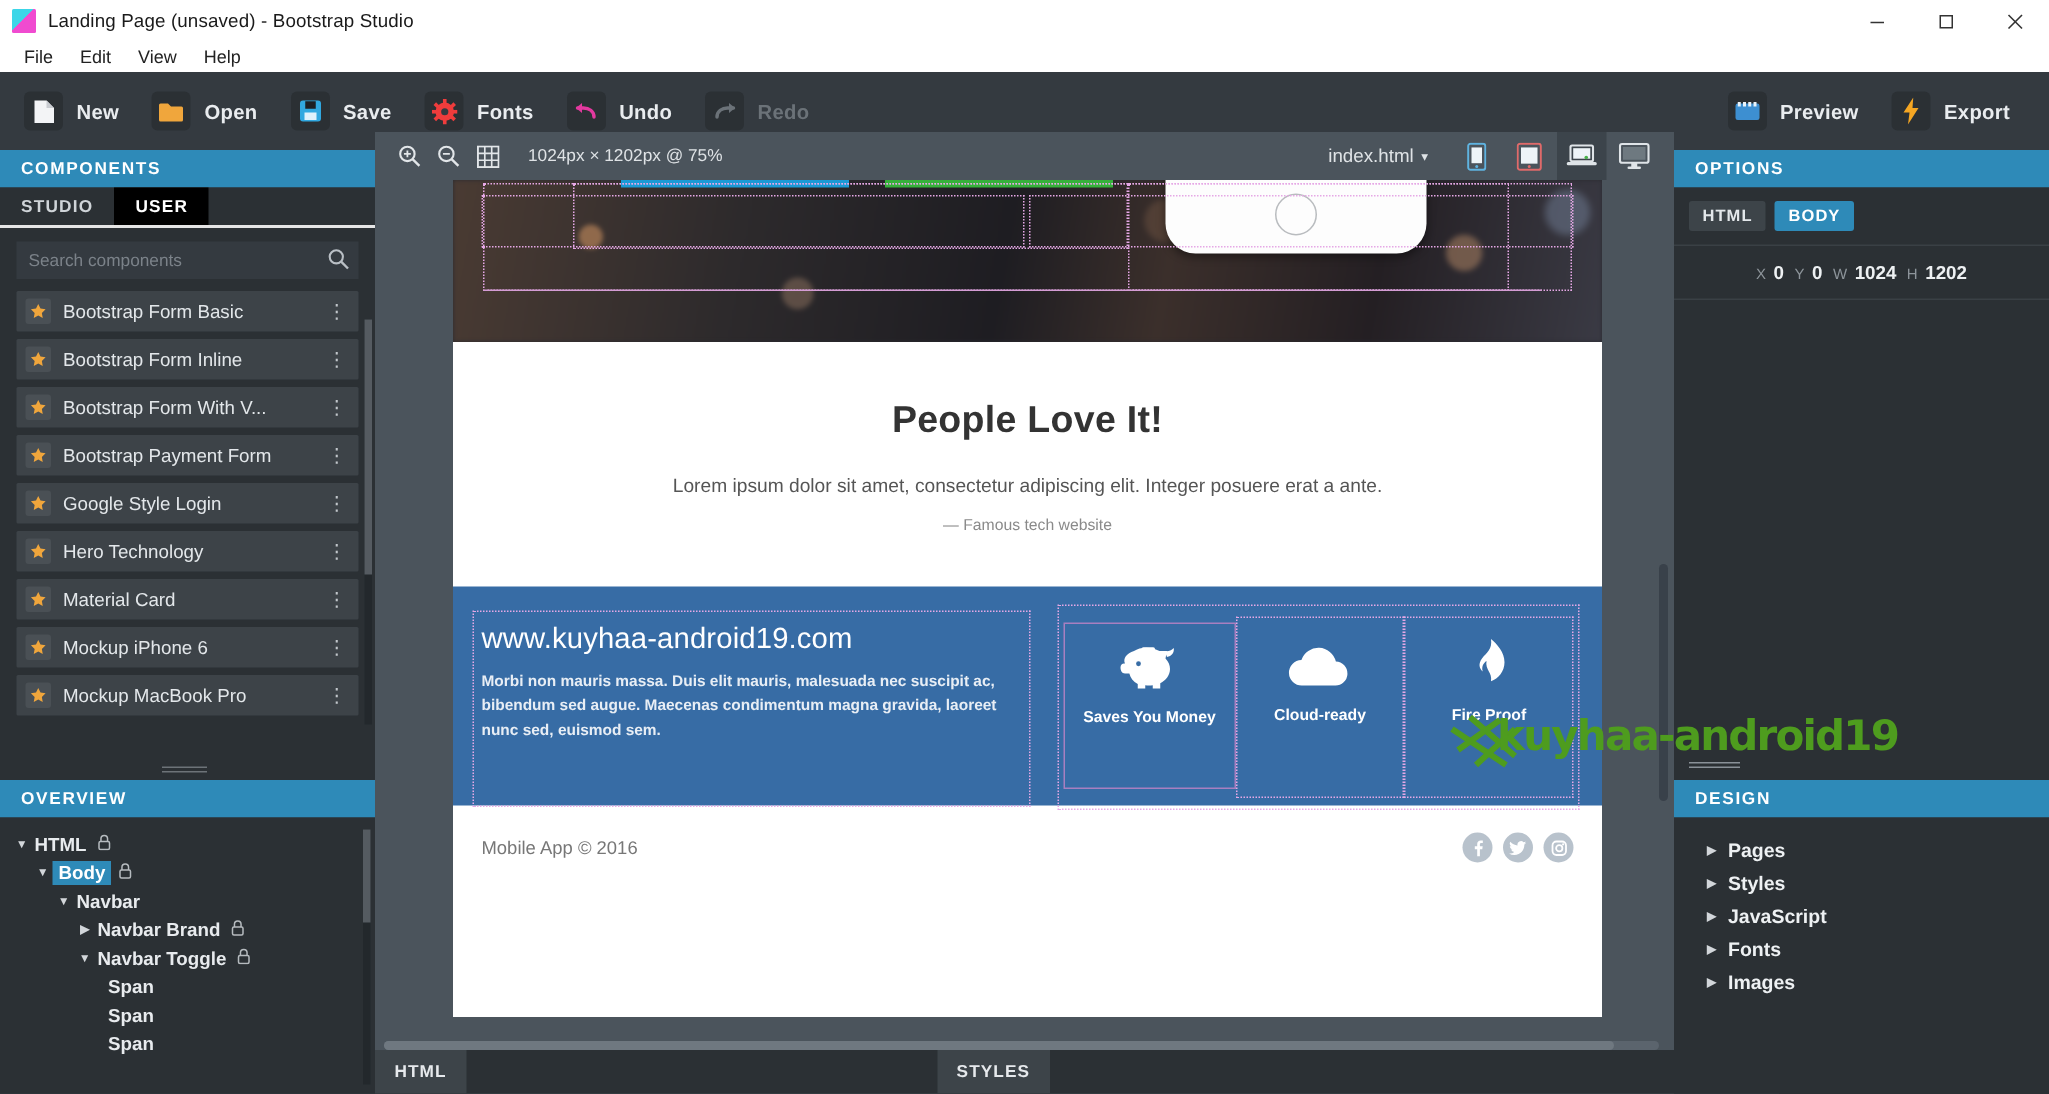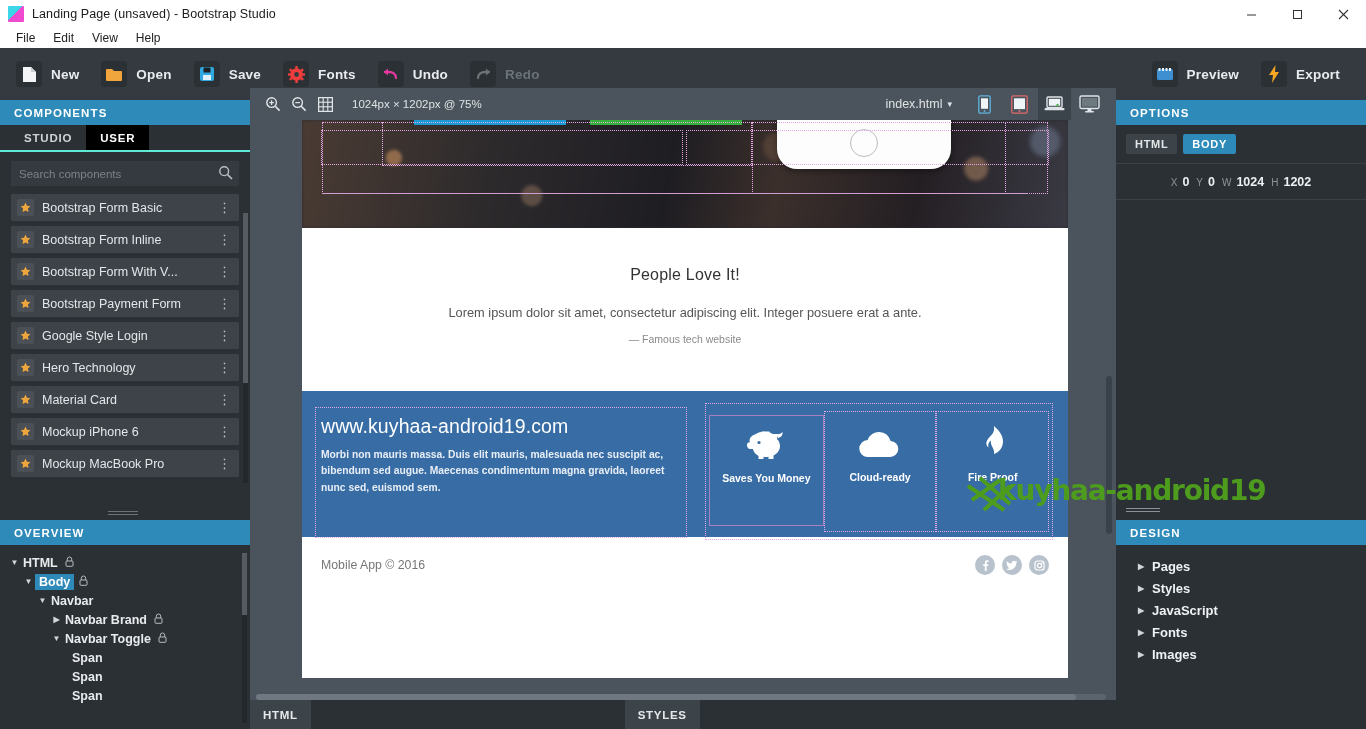--- a/index.html
+++ b/index.html
@@ -55,21 +55,21 @@
 
   
   .panel-head {
     height: 25px; background: #2e8ab8; color: #fff;
     font-size: 11.5px; font-weight: bold; letter-spacing: 1.1px;
     display: flex; align-items: center; padding-left: 14px;
   }
   .left-panel { position: absolute; left: 0; top: 100px; width: 250px; height: 629px; background: #2b3034; }
   .components { position: absolute; left: 0; top: 0; width: 250px; height: 420px; }
   .comp-body { background: #2b3034; height: 395px; position: relative; }
-  .comp-tabs { display: flex; height: 27px; border-bottom: 2px solid #5eead4; padding-left: 10px; }
+  .comp-tabs { display: flex; height: 27px; border-bottom: 2px solid #e5e5e5; padding-left: 0; }
   .comp-tab {
     font-size: 11.5px; font-weight: bold; letter-spacing: .8px; color: #cfd4d8;
     padding: 0 14px; display: flex; align-items: center;
   }
   .comp-tab.active { background: #000000; color: #fff; }
   .search-wrap { margin: 9px 11px 8px 11px; position: relative; height: 25px; }
   .search-input {
     width: 100%; height: 25px; background: #343a40; border: none; outline: none;
     color: #cfd4d8; font-size: 11.5px; padding: 0 26px 0 8px;
     font-family: "Liberation Sans", sans-serif;
@@ -142,21 +142,21 @@
   .hero-btn { width: 152px; height: 5px; }
   .hero-phone {
     position: absolute; left: 475px; top: -56px; width: 174px; height: 105px;
     background: #fdfdfd; border-radius: 10px 10px 20px 20px; box-shadow: 0 2px 6px rgba(0,0,0,.4);
   }
   .hero-phone .home { position: absolute; left: 50%; margin-left: -14px; bottom: 12px; width: 28px; height: 28px; border: 1.5px solid #b9bcbf; border-radius: 50%; }
   .guide { position: absolute; border: 1px dotted #e6a8e6; pointer-events: none; }
 
   
   .testi { height: 163px; background: #fff; text-align: center; padding-top: 38px; }
-  .testi h2 { font-size: 16px; font-weight: normal; color: #333; letter-spacing: .2px; }
+  .testi h2 { font-size: 25px; font-weight: bold; color: #333; letter-spacing: .2px; }
   .testi p.lead { font-size: 12.8px; color: #555; margin-top: 21px; }
   .testi p.src { font-size: 10.5px; color: #8a8a8a; margin-top: 13px; }
 
   
   .band { height: 146px; background: #376ca5; padding: 24px 19px 11px 19px; display: flex; position: relative; gap: 26px; }
   .band-left { width: 362px; padding-right: 10px; position: relative; }
   .band-left h3 { font-size: 19.5px; color: #fff; font-weight: normal; letter-spacing: .1px; }
   .band-left p { font-size: 10.3px; color: #e8eef5; line-height: 1.58; margin-top: 9px; font-weight: bold; }
   .band-right { flex: 1; display: flex; position: relative; }
   .feat { flex: 1; text-align: center; position: relative; padding-top: 6px; }

